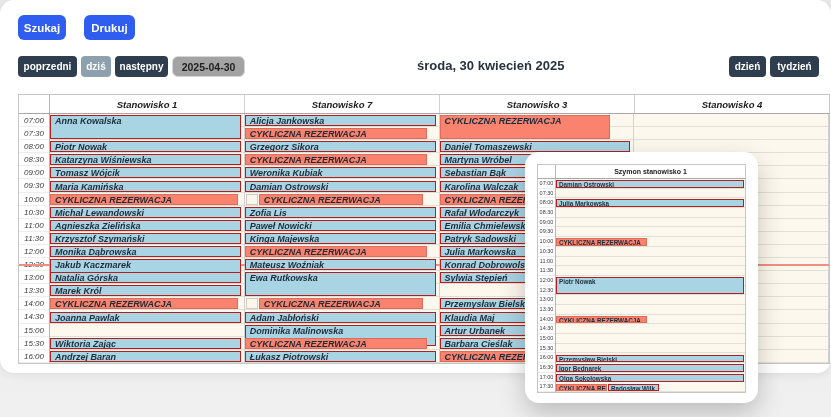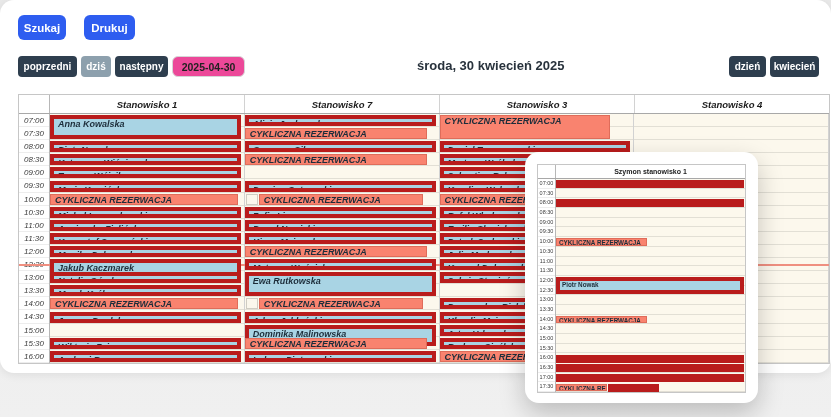--- a/index.html
+++ b/index.html
@@ -12,21 +12,21 @@
     position:absolute;left:0;top:0;width:831px;height:373px;
     background:#fff;border-radius:14px;box-shadow:0 2px 10px rgba(0,0,0,.08);
   }
   .btn{position:absolute;border:none;color:#fff;font-family:"Liberation Sans",sans-serif;
     font-weight:bold;display:flex;align-items:center;justify-content:center;cursor:pointer;padding:0;}
   .btn-primary{height:25px;background:#2e5df0;font-size:11.5px;border-radius:6px;}
   .btn-dark{height:21px;background:#2e3e4e;font-size:10px;border-radius:4px;}
   .btn-muted{height:21px;background:#8da0ad;font-size:10px;border-radius:4px;}
   .date-input{position:absolute;height:21px;border:1px solid #d6d6d6;border-radius:6px;
     font-family:"Liberation Sans",sans-serif;font-weight:bold;font-size:10.5px;color:#222;
-    text-align:center;box-sizing:border-box;background:#ec4899;}
+    text-align:center;box-sizing:border-box;background:#a3a3a3;}
   .title{position:absolute;font-size:13px;font-weight:bold;color:#28323c;white-space:nowrap;}
 
   .sched{position:absolute;border:1px solid #c6c6c6;background:#fff;}
   .sched--main{left:18px;top:94px;width:810px;font-style:italic;}
   .sched-header{display:flex;border-bottom:1px solid #a8a8a8;background:#fff;}
   .h-spacer{border-right:1px solid #b7b7b7;}
   .h-cell{flex:1;text-align:center;font-weight:bold;border-right:1px solid #d2d2d2;color:#1c1c1c;
     overflow:hidden;white-space:nowrap;}
   .h-cell:last-child{border-right:none;}
   .sched--main .h-cell{font-size:9.5px;padding:3.5px 0;}
@@ -36,21 +36,21 @@
   .time-cell{box-sizing:border-box;text-align:center;color:#3a3a3a;border-bottom:1px solid #ededed;}
   .sched--main .time-cell{font-size:8px;}
   .sched--mini .time-cell{font-size:5.5px;}
   .station-col{flex:1;position:relative;background:#fcf8ed;border-right:1px solid #d2d2d2;}
   .station-col:last-child{border-right:none;}
   .slot-cell{box-sizing:border-box;border-bottom:1px solid #e2dfd5;}
   .event{position:absolute;z-index:2;box-sizing:border-box;overflow:hidden;white-space:nowrap;
     font-weight:bold;color:#1d2d3a;padding-left:4px;}
   .sched--main .event{font-size:9px;line-height:11.5px;}
   .sched--mini .event{font-size:6.3px;line-height:8.2px;padding-left:2px;}
-  .event.person{background:#a9d4e4;border:4px solid #b91c1c;}
+  .event.person{background:#a9d4e4;border:1px solid #b91c1c;}
   .event.cyclic{background:#f9836f;border:1px solid #df6c5a;}
   .stub{position:absolute;z-index:2;left:1px;width:12px;background:#fbf7ec;
     border:1px solid #cfccc2;box-sizing:border-box;}
   .now-line{position:absolute;left:0;right:0;height:2px;background:#ef8f80;z-index:1;}
 
   .popup{position:absolute;left:525px;top:152px;width:233px;height:251px;background:#fff;
     border-radius:14px;box-shadow:0 10px 26px rgba(0,0,0,.22);z-index:10;}
   .sched--mini{left:12px;top:12px;right:12px;width:auto;}
 </style>
 </head>
@@ -61,21 +61,21 @@
   <button class="btn btn-primary" style="left:84px;top:15px;width:51px">Drukuj</button>
 
   <button class="btn btn-dark" style="left:18px;top:56px;width:59px">poprzedni</button>
   <button class="btn btn-muted" style="left:81px;top:56px;width:30px">dziś</button>
   <button class="btn btn-dark" style="left:115px;top:56px;width:53px">następny</button>
   <input class="date-input" style="left: 172px; top: 56px; width: 73px;" readonly="" value="2025-04-30">
 
   <div class="title" style="left:417px;top:58px">środa, 30 kwiecień 2025</div>
 
   <button class="btn btn-dark" style="left:729px;top:56px;width:37px">dzień</button>
-  <button class="btn btn-dark" style="left:770px;top:56px;width:49px">kwiecień</button>
+  <button class="btn btn-dark" style="left:770px;top:56px;width:49px">tydzień</button>
 
   <div class="sched sched--main" id="main-sched">
       <div class="sched-header">
         <div class="h-spacer" style="width: 30px;"></div>
         <div class="h-cell">Stanowisko 1</div>
         <div class="h-cell">Stanowisko 7</div>
         <div class="h-cell">Stanowisko 3</div>
         <div class="h-cell">Stanowisko 4</div>
       </div>
       <div class="sched-body">
@@ -155,20 +155,21 @@
           <div class="slot-cell" style="height: 13.1px;"></div>
           <div class="slot-cell" style="height: 13.1px;"></div>
           <div class="slot-cell" style="height: 13.1px;"></div>
           <div class="slot-cell" style="height: 13.1px;"></div>
           <div class="slot-cell" style="height: 13.1px;"></div>
           <div class="slot-cell" style="height: 13.1px;"></div>
           <div class="event person" style="top: 1px; height: 11.1px; left: 0px; width: calc(100% - 3px);">Alicja Jankowska</div>
           <div class="event cyclic" style="top: 14.1px; height: 11.1px; left: 0px; width: 94%;">CYKLICZNA REZERWACJA</div>
           <div class="event person" style="top: 27.2px; height: 11.1px; left: 0px; width: calc(100% - 3px);">Grzegorz Sikora</div>
           <div class="event cyclic" style="top: 40.3px; height: 11.1px; left: 0px; width: 94%;">CYKLICZNA REZERWACJA</div>
+          <div class="event person" style="top: 53.4px; height: 11.1px; left: 0px; width: calc(100% - 3px);">Weronika Kubiak</div>
           <div class="event person" style="top: 66.5px; height: 11.1px; left: 0px; width: calc(100% - 3px);">Damian Ostrowski</div>
           <div class="stub" style="top: 79.6px; height: 11.1px;"></div>
           <div class="event cyclic" style="top: 79.6px; height: 11.1px; left: 14px; width: 85%;">CYKLICZNA REZERWACJA</div>
           <div class="event person" style="top: 92.7px; height: 11.1px; left: 0px; width: calc(100% - 3px);">Zofia Lis</div>
           <div class="event person" style="top: 105.8px; height: 11.1px; left: 0px; width: calc(100% - 3px);">Paweł Nowicki</div>
           <div class="event person" style="top: 118.9px; height: 11.1px; left: 0px; width: calc(100% - 3px);">Kinga Majewska</div>
           <div class="event cyclic" style="top: 132px; height: 11.1px; left: 0px; width: 94%;">CYKLICZNA REZERWACJA</div>
           <div class="event person" style="top: 158.2px; height: 24.2px; left: 0px; width: calc(100% - 3px);">Ewa Rutkowska</div>
           <div class="event person" style="top: 145.1px; height: 11.1px; left: 0px; width: calc(100% - 3px);">Mateusz Woźniak</div>
           <div class="stub" style="top: 184.4px; height: 11.1px;"></div>

